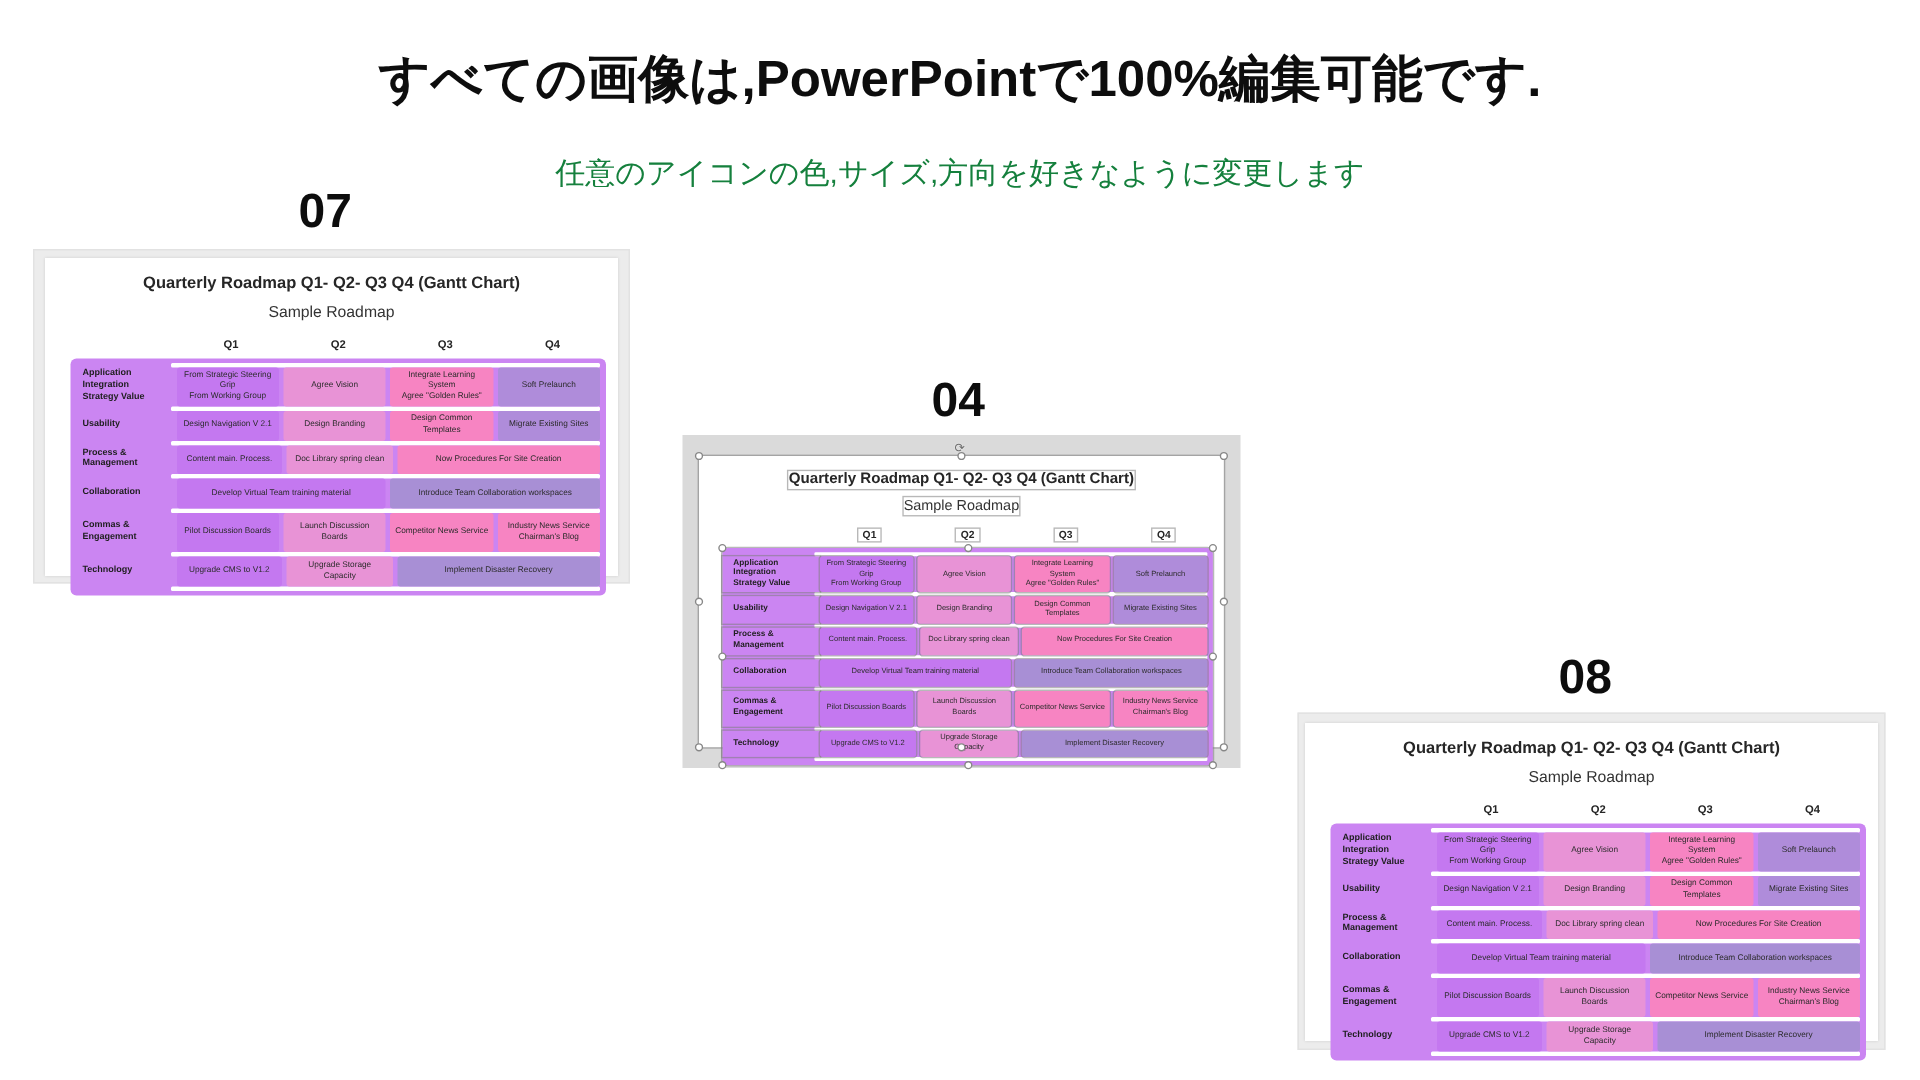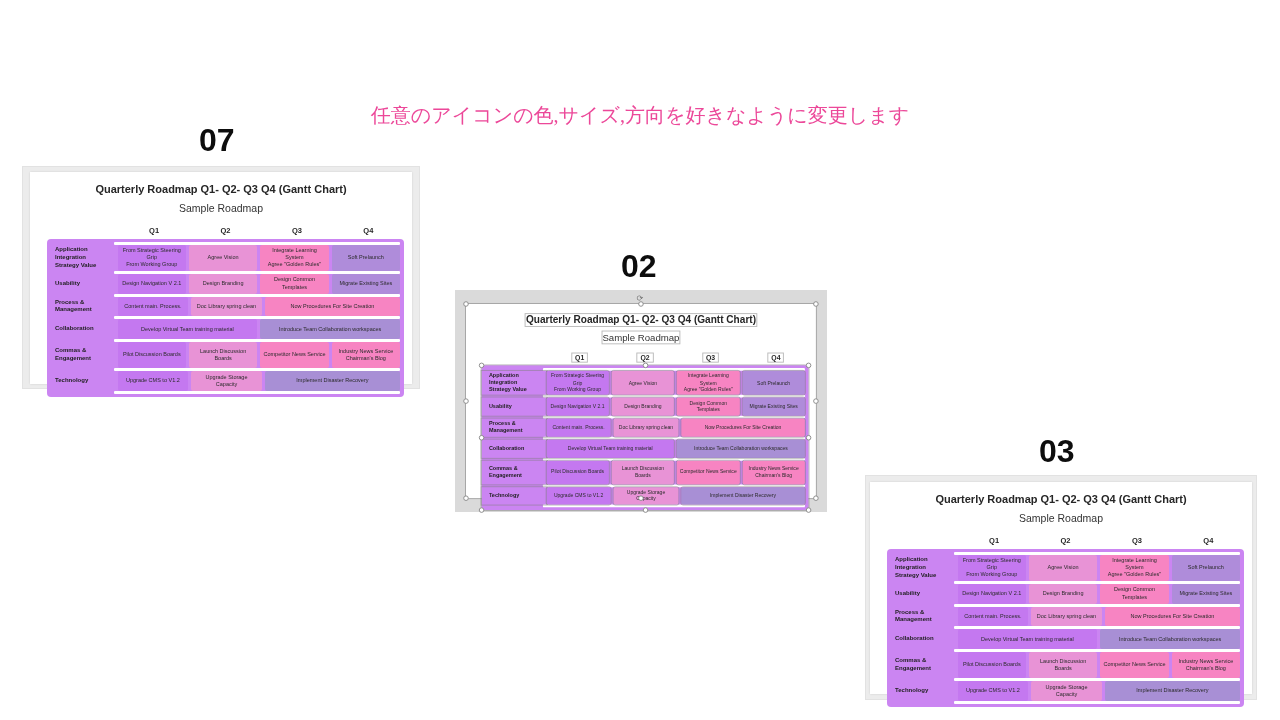--- a/index.html
+++ b/index.html
@@ -1,21 +1,21 @@
 <!DOCTYPE html>
 <html><head>
 <meta charset="utf-8">
 <style>
   html,body{margin:0;padding:0;background:#fff;}
   .canvas{position:relative;width:1280px;height:720px;background:#ffffff;overflow:hidden;
           font-family:"Liberation Sans", sans-serif;}
   .main-title{position:absolute;top:30px;left:0;width:100%;text-align:center;
               font-size:34px;font-weight:bold;color:#0d0d0d;}
   .sub-title{position:absolute;top:102px;left:0;width:100%;text-align:center;
-             font-size:20px;color:#ec4899;font-family:Liberation Serif, serif;}
+             font-size:20px;color:#15803d;}
   .panel-num{position:absolute;font-size:32px;font-weight:bold;color:#0d0d0d;line-height:1;}
   #num1{left:199px;top:124px}
   #num2{left:621px;top:250px}
   #num3{left:1039px;top:435px}
 
   .frame{position:absolute;background:#ececec;border:1px solid #e2e2e2;box-sizing:border-box;
          display:flex;align-items:center;justify-content:center;}
   #panel1{left:22px;top:166px;width:398px;height:223px}
   #panel3{left:865px;top:475px;width:392px;height:225px}
   .matte{position:absolute;background:#dadada;box-sizing:border-box;}
@@ -48,20 +48,21 @@
   .sel{outline:1px solid rgba(125,125,125,0.55);}
   .hdl{position:absolute;width:4px;height:4px;background:#fff;border:1px solid #878787;
        border-radius:50%;z-index:6;pointer-events:none;}
   .rot{position:absolute;z-index:7;font-size:9px;color:#6e6e6e;line-height:1;pointer-events:none;
        text-shadow:0 0 1px #fff;}
 </style>
 </head>
 <body>
 
 <div class="canvas">
+  <div class="main-title">すべての画像は,PowerPointで100%編集可能です.</div>
   <div class="sub-title">任意のアイコンの色,サイズ,方向を好きなように変更します</div>
 
   <div class="panel-num" id="num1">07</div>
   <div class="frame" id="panel1">
       <div class="slide">
         <div class="rm-head"><span class="rm-title">Quarterly Roadmap Q1- Q2- Q3 Q4 (Gantt Chart)</span></div>
         <div class="rm-head"><span class="rm-sub">Sample Roadmap</span></div>
         <div class="rm-quarters">
           <div class="rm-qspacer"></div>
           <div class="rm-qh"><span>Q1</span></div>
@@ -129,21 +130,21 @@
               <div class="rm-cell" style="background: rgb(196, 120, 240); flex: 1 1 0px;">Upgrade CMS to V1.2</div>
               <div class="rm-cell" style="background: rgb(232, 147, 214); flex: 1 1 0px;">Upgrade Storage Capacity</div>
               <div class="rm-cell" style="background: rgb(168, 143, 213); flex: 2 1 0px;">Implement Disaster Recovery</div>
             </div>
           </div>
           <div class="rm-sep" style="background: rgb(255, 255, 255);"></div>
         </div>
       </div>
     </div>
 
-  <div class="panel-num" id="num2">02</div>
+  <div class="panel-num" id="num2">04</div>
   <div class="matte" id="panel2">
     <div class="scalewrap">
         <div class="slide sel">
           <div class="rm-head"><span class="rm-title sel">Quarterly Roadmap Q1- Q2- Q3 Q4 (Gantt Chart)</span></div>
           <div class="rm-head"><span class="rm-sub sel">Sample Roadmap</span></div>
           <div class="rm-quarters">
             <div class="rm-qspacer"></div>
             <div class="rm-qh"><span class="sel">Q1</span></div>
             <div class="rm-qh"><span class="sel">Q2</span></div>
             <div class="rm-qh"><span class="sel">Q3</span></div>
@@ -227,21 +228,21 @@
           <span class="hdl" style="top: calc(50% - 3px); left: -3px;"></span>
           <span class="hdl" style="top: calc(50% - 3px); right: -3px;"></span>
           <span class="hdl" style="left: -3px; bottom: -3px;"></span>
           <span class="hdl" style="left: calc(50% - 3px); bottom: -3px;"></span>
           <span class="hdl" style="bottom: -3px; right: -3px;"></span>
           <span class="rot" style="top: -10px; left: calc(50% - 5px);">⟳</span>
         </div>
       </div>
   </div>
 
-  <div class="panel-num" id="num3">03</div>
+  <div class="panel-num" id="num3">08</div>
   <div class="frame" id="panel3">
       <div class="slide">
         <div class="rm-head"><span class="rm-title">Quarterly Roadmap Q1- Q2- Q3 Q4 (Gantt Chart)</span></div>
         <div class="rm-head"><span class="rm-sub">Sample Roadmap</span></div>
         <div class="rm-quarters">
           <div class="rm-qspacer"></div>
           <div class="rm-qh"><span>Q1</span></div>
           <div class="rm-qh"><span>Q2</span></div>
           <div class="rm-qh"><span>Q3</span></div>
           <div class="rm-qh"><span>Q4</span></div>

